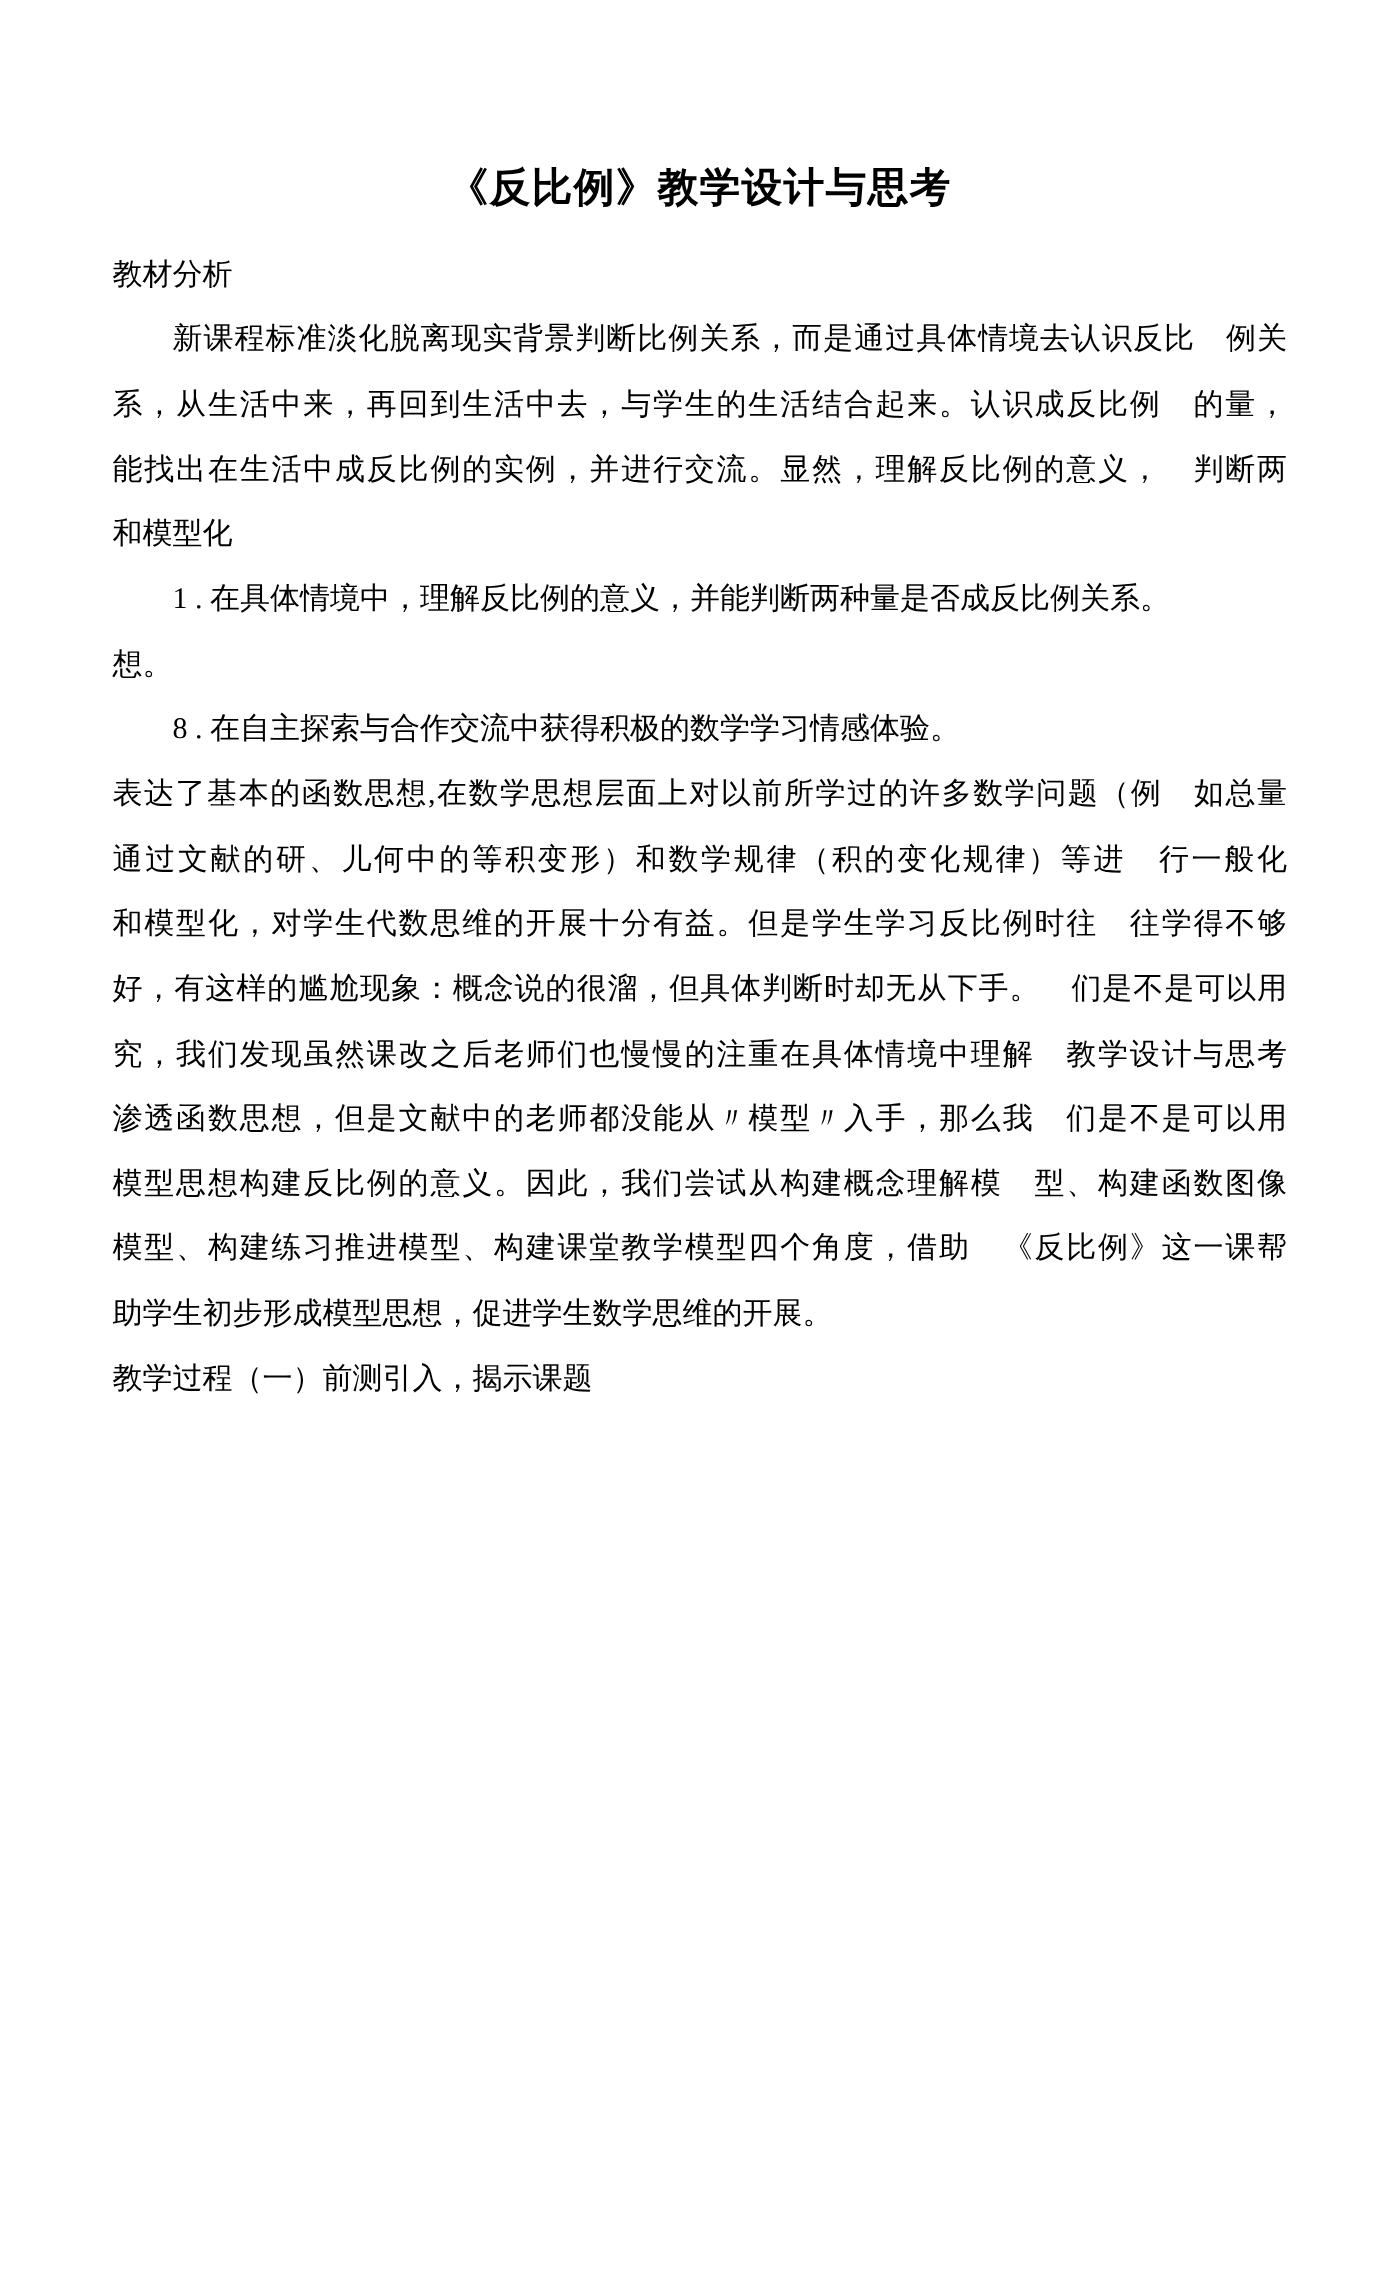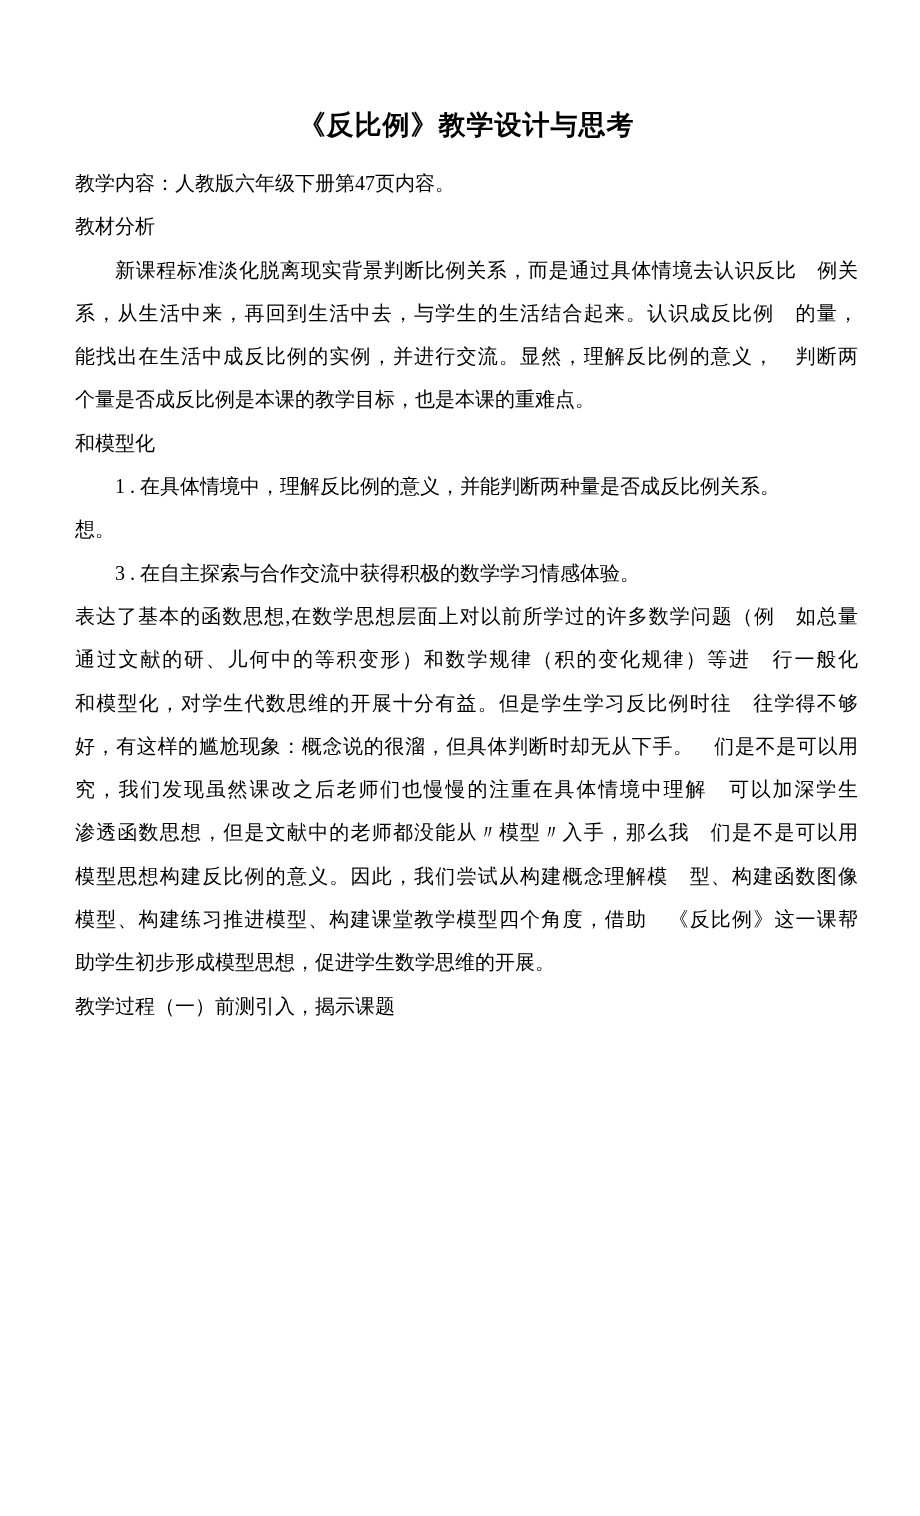--- a/index.html
+++ b/index.html
@@ -36,49 +36,45 @@
   .line.last { text-align-last: left; }
   .line.first-indent { text-indent: 40px; }
 </style>
 </head>
 <body>
 
 <div class="doc">
   <h1 class="title">《反比例》教学设计与思考</h1>
   <div>
       <div class="para">
-        <div class="line last">教学内容：人教版六年级下册第47页内容。</div>
-      </div>
-      <div class="para">
         <div class="line last">教材分析</div>
       </div>
       <div class="para">
         <div class="line first-indent">新课程标准淡化脱离现实背景判断比例关系，而是通过具体情境去认识反比　例关</div>
         <div class="line">系，从生活中来，再回到生活中去，与学生的生活结合起来。认识成反比例　的量，</div>
         <div class="line">能找出在生活中成反比例的实例，并进行交流。显然，理解反比例的意义，　判断两</div>
-        <div class="line last">个量是否成反比例是本课的教学目标，也是本课的重难点。</div>
       </div>
       <div class="para">
         <div class="line last">和模型化</div>
       </div>
       <div class="para">
         <div class="line last first-indent">1 . 在具体情境中，理解反比例的意义，并能判断两种量是否成反比例关系。</div>
       </div>
       <div class="para">
         <div class="line last">想。</div>
       </div>
       <div class="para">
-        <div class="line last first-indent">3 . 在自主探索与合作交流中获得积极的数学学习情感体验。</div>
+        <div class="line last first-indent">8 . 在自主探索与合作交流中获得积极的数学学习情感体验。</div>
       </div>
       <div class="para">
         <div class="line">表达了基本的函数思想,在数学思想层面上对以前所学过的许多数学问题（例　如总量</div>
         <div class="line">通过文献的研、儿何中的等积变形）和数学规律（积的变化规律）等进　行一般化</div>
         <div class="line">和模型化，对学生代数思维的开展十分有益。但是学生学习反比例时往　往学得不够</div>
         <div class="line">好，有这样的尴尬现象：概念说的很溜，但具体判断时却无从下手。　们是不是可以用</div>
-        <div class="line">究，我们发现虽然课改之后老师们也慢慢的注重在具体情境中理解　可以加深学生</div>
+        <div class="line">究，我们发现虽然课改之后老师们也慢慢的注重在具体情境中理解　教学设计与思考</div>
         <div class="line">渗透函数思想，但是文献中的老师都没能从〃模型〃入手，那么我　们是不是可以用</div>
         <div class="line">模型思想构建反比例的意义。因此，我们尝试从构建概念理解模　型、构建函数图像</div>
         <div class="line">模型、构建练习推进模型、构建课堂教学模型四个角度，借助　《反比例》这一课帮</div>
         <div class="line last">助学生初步形成模型思想，促进学生数学思维的开展。</div>
       </div>
       <div class="para">
         <div class="line last">教学过程（一）前测引入，揭示课题</div>
       </div>
     </div>
 </div>

